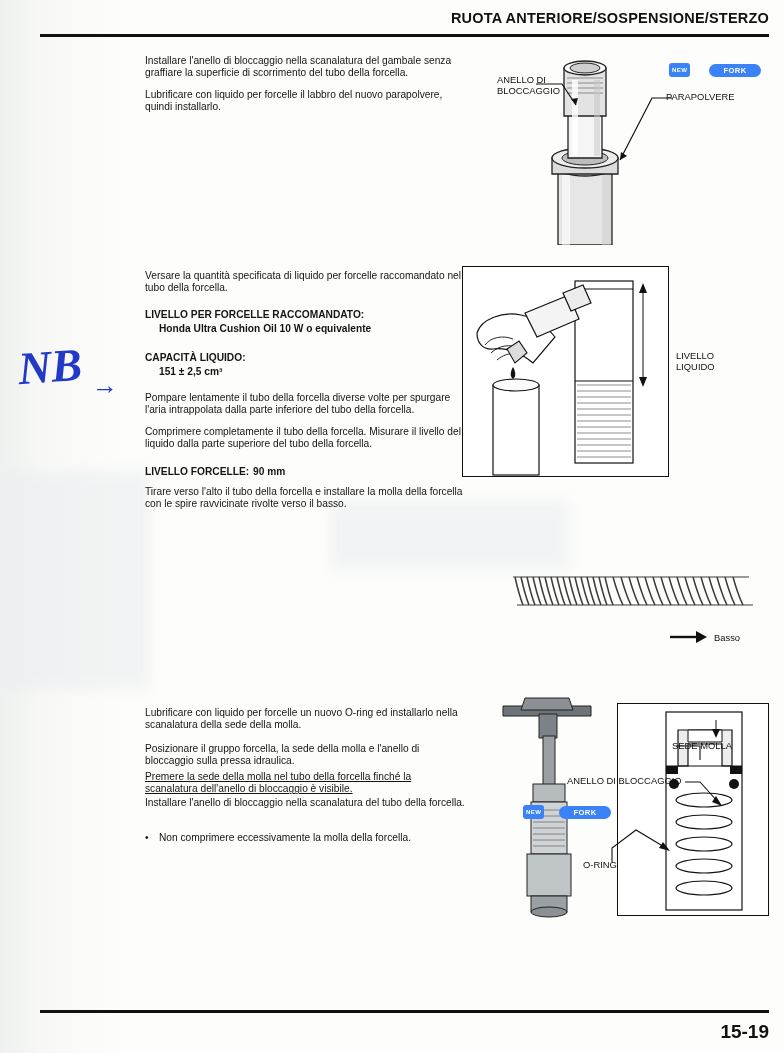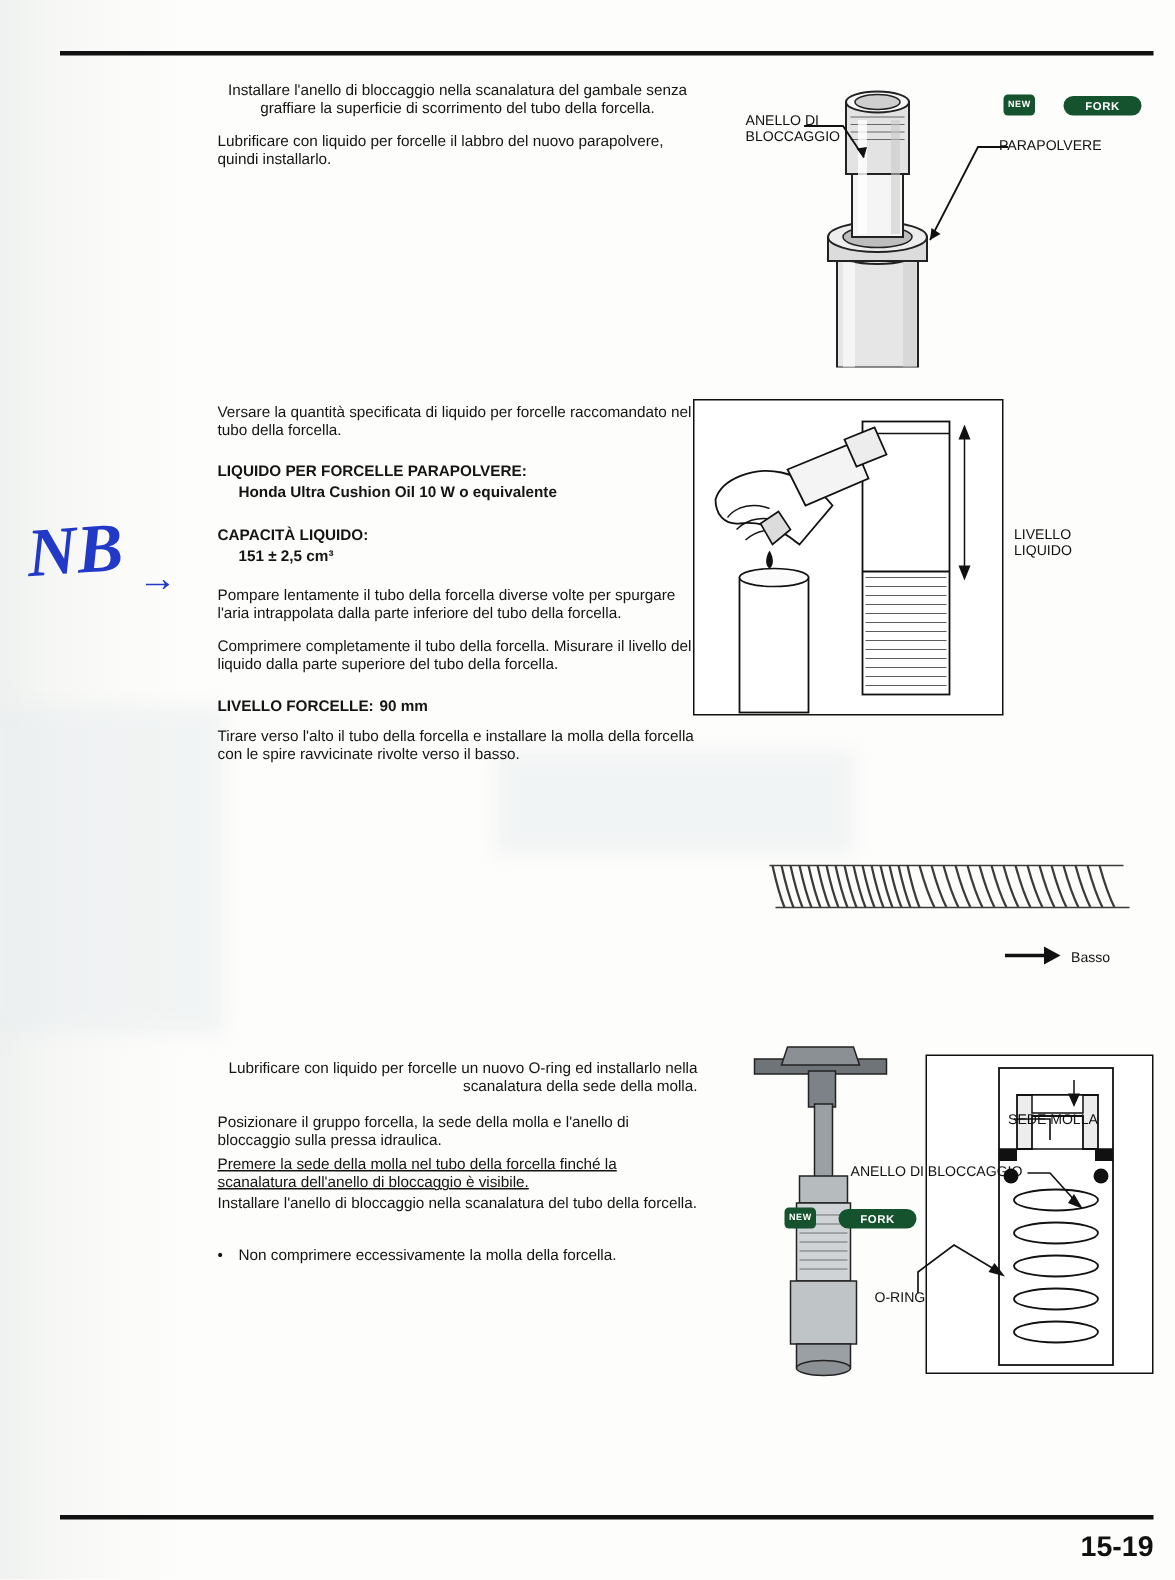--- a/index.html
+++ b/index.html
@@ -106,21 +106,21 @@
     line-height: 11px;
     font-weight: normal;
     color: #111;
     white-space: pre-line;
   }
   
   .badge {
     position: absolute;
     height: 13px;
     border-radius: 7px;
-    background: #14532d;
+    background: #3b82f6;
     color: #fff;
     font-size: 7.6px;
     font-weight: bold;
     letter-spacing: .4px;
     display: flex;
     align-items: center;
     justify-content: center;
     padding: 0 6px;
   }
   .badge.new {
@@ -151,24 +151,25 @@
   svg { display: block; }
 </style>
 </head>
 <body>
 
 <div class="page"></div>
 <div class="scan-blotch" style="left:0;top:470px;width:150px;height:220px;"></div>
 <div class="scan-blotch" style="left:330px;top:500px;width:240px;height:70px;"></div>
 
 <div class="header">
+  <div class="header-title">RUOTA ANTERIORE/SOSPENSIONE/STERZO</div>
   <div class="header-rule"></div>
 </div>
 
-<div class="tx" style="left:145px; top:55px;text-align:center;">Installare l'anello di bloccaggio nella scanalatura del gambale senza graffiare la superficie di scorrimento del tubo della forcella.</div>
+<div class="tx" style="left:145px; top:55px;">Installare l'anello di bloccaggio nella scanalatura del gambale senza graffiare la superficie di scorrimento del tubo della forcella.</div>
 <div class="tx" style="left:145px; top:89px;">Lubrificare con liquido per forcelle il labbro del nuovo parapolvere, quindi installarlo.</div>
 
 <div class="fig-free" style="left:480px; top:50px; width:290px; height:190px;">
   <svg width="290" height="195" viewBox="0 0 290 195">
 
     <path d="M78 118 L78 195 L132 195 L132 118 Z" fill="#e6e6e6" stroke="#222" stroke-width="1.3"></path>
     <ellipse cx="105" cy="118" rx="27" ry="8" fill="#f2f2f2" stroke="#222" stroke-width="1.3"></ellipse>
 
     <path d="M72 108 L72 124 L138 124 L138 108 Z" fill="#dcdcdc" stroke="#222" stroke-width="1.3"></path>
     <ellipse cx="105" cy="108" rx="33" ry="10" fill="#ededed" stroke="#222" stroke-width="1.3"></ellipse>
@@ -198,21 +199,21 @@
 </div>
 <div class="lbl" style="left:497px; top:74px; width:80px;">ANELLO DI
 BLOCCAGGIO</div>
 <div class="lbl" style="left:666px; top:91px; width:100px;">PARAPOLVERE</div>
 <div class="badge new" style="left:669px; top:63px;">
     <span>NEW</span>
   </div>
 <div class="badge" style="left:709px; top:64px; width:40px;">FORK</div>
 
 <div class="tx" style="left:145px; top:270px;">Versare la quantità specificata di liquido per forcelle raccomandato nel tubo della forcella.</div>
-<div class="tx b" style="left:145px; top:309px;">LIQUIDO PER FORCELLE PARAPOLVERE:</div>
+<div class="tx b" style="left:145px; top:309px;">LIVELLO PER FORCELLE RACCOMANDATO:</div>
 <div class="tx b ind" style="left:145px; top:323px;">Honda Ultra Cushion Oil 10 W o equivalente</div>
 <div class="tx b" style="left:145px; top:352px;">CAPACITÀ LIQUIDO:</div>
 <div class="tx b ind" style="left:145px; top:366px;">151 ± 2,5 cm³</div>
 <div class="tx" style="left:145px; top:392px;">Pompare lentamente il tubo della forcella diverse volte per spurgare l'aria intrappolata dalla parte inferiore del tubo della forcella.</div>
 <div class="tx" style="left:145px; top:426px;">Comprimere completamente il tubo della forcella. Misurare il livello del liquido dalla parte superiore del tubo della forcella.</div>
 <div class="tx b" style="left:145px; top:466px;">LIVELLO FORCELLE:</div>
 <div class="tx b" style="left:253px; top:466px; width:70px;">90 mm</div>
 <div class="tx" style="left:145px; top:486px;">Tirare verso l'alto il tubo della forcella e installare la molla della forcella con le spire ravvicinate rivolte verso il basso.</div>
 
 <div class="fig-frame" style="left:462px; top:266px; width:205px; height:209px;">
@@ -272,21 +273,21 @@
     </g>
     <line x1="8" y1="12" x2="244" y2="12" stroke="#3b3b3b" stroke-width="1.1"></line>
     <line x1="12" y1="40" x2="248" y2="40" stroke="#3b3b3b" stroke-width="1.1"></line>
 
     <line x1="165" y1="72" x2="195" y2="72" stroke="#111" stroke-width="2.4"></line>
     <polygon points="202,72 191,66 191,78" fill="#111"></polygon>
   </svg>
 </div>
 <div class="lbl" style="left:714px; top:632px; width:60px;">Basso</div>
 
-<div class="tx" style="left:145px; top:707px;text-align:right;">Lubrificare con liquido per forcelle un nuovo O-ring ed installarlo nella scanalatura della sede della molla.</div>
+<div class="tx" style="left:145px; top:707px;">Lubrificare con liquido per forcelle un nuovo O-ring ed installarlo nella scanalatura della sede della molla.</div>
 <div class="tx" style="left:145px; top:743px;">Posizionare il gruppo forcella, la sede della molla e l'anello di bloccaggio sulla pressa idraulica.</div>
 <div class="tx" style="left:145px; top:771px;text-decoration:underline;">Premere la sede della molla nel tubo della forcella finché la scanalatura dell'anello di bloccaggio è visibile.</div>
 <div class="tx" style="left:145px; top:797px;">Installare l'anello di bloccaggio nella scanalatura del tubo della forcella.</div>
 <div class="bullet-row" style="left:145px; top:832px;">
   <span class="bullet-dot">•</span>
   <span>Non comprimere eccessivamente la molla della forcella.</span>
 </div>
 
 <div class="fig-free" style="left:495px; top:690px; width:110px; height:230px;">
   <svg width="110" height="230" viewBox="0 0 110 230">

